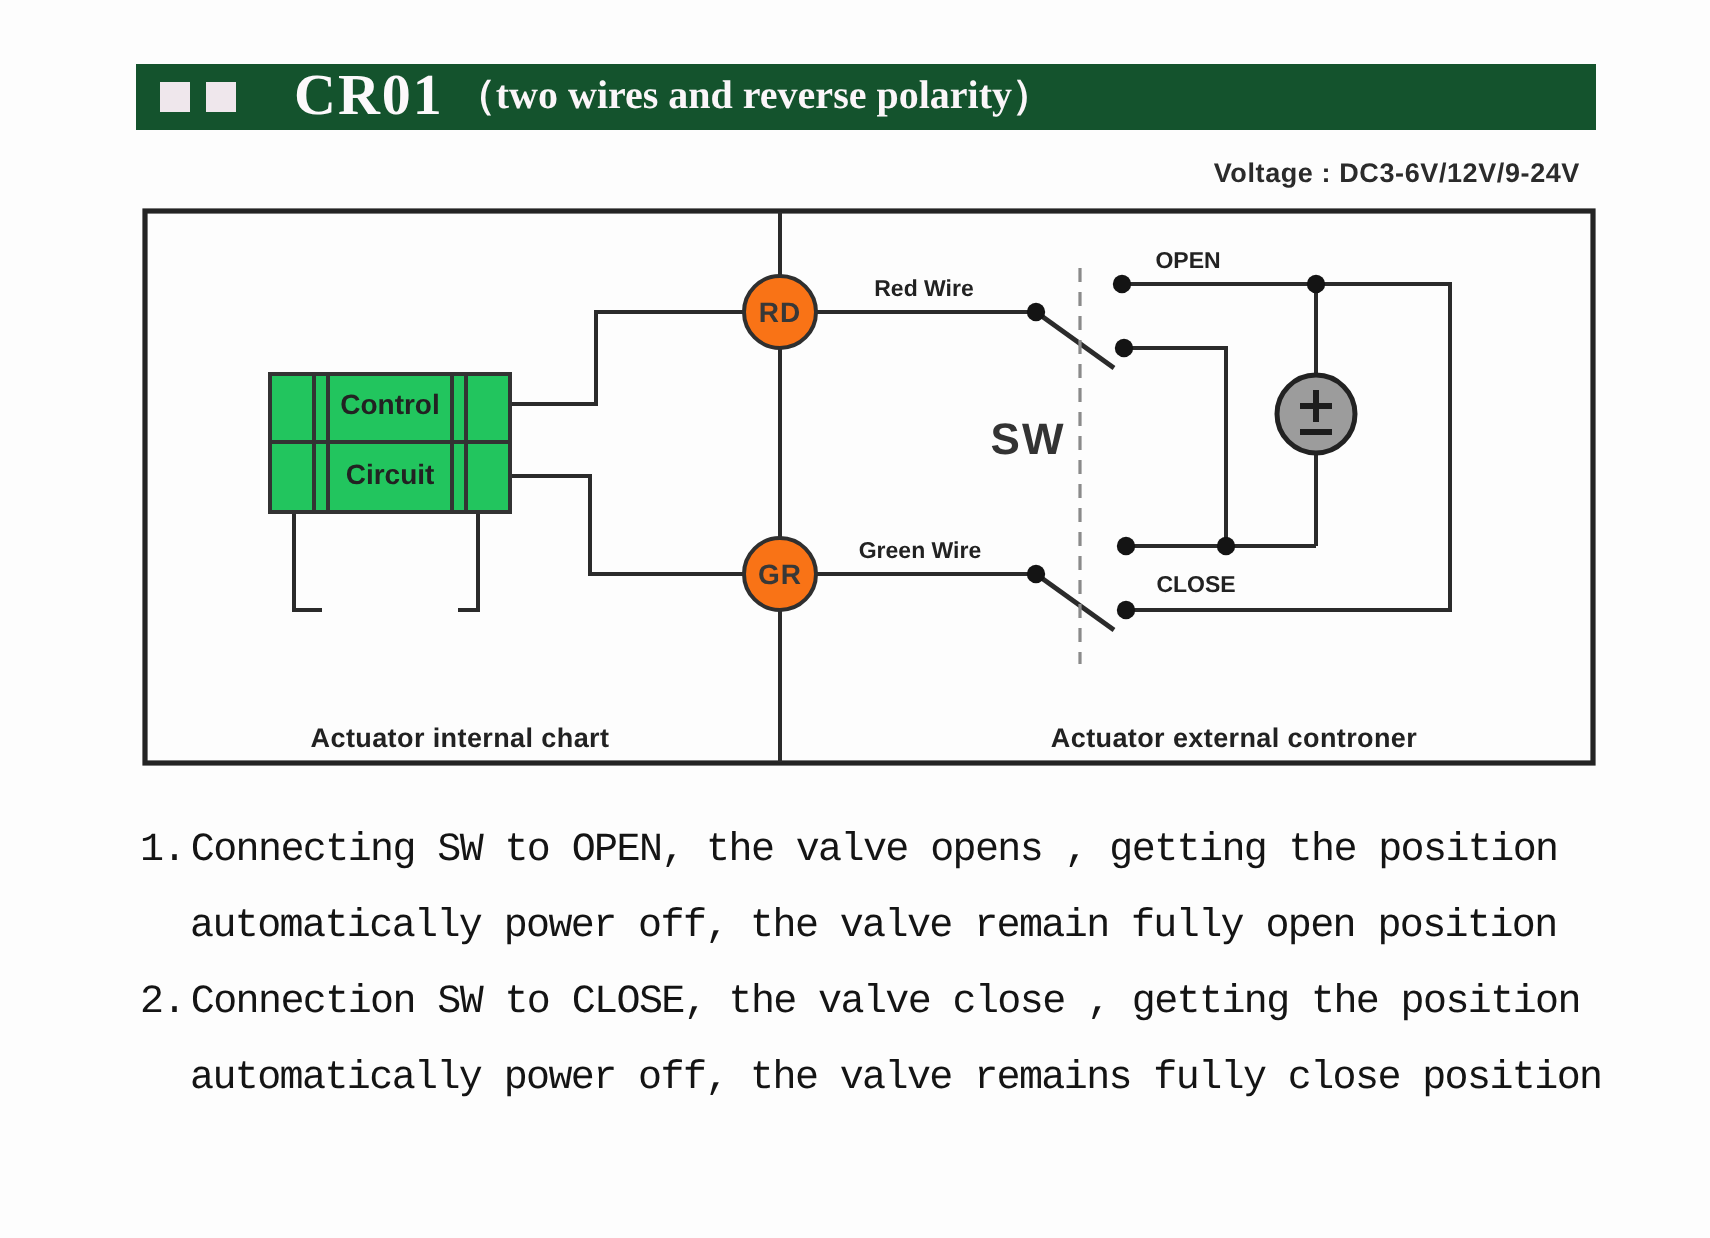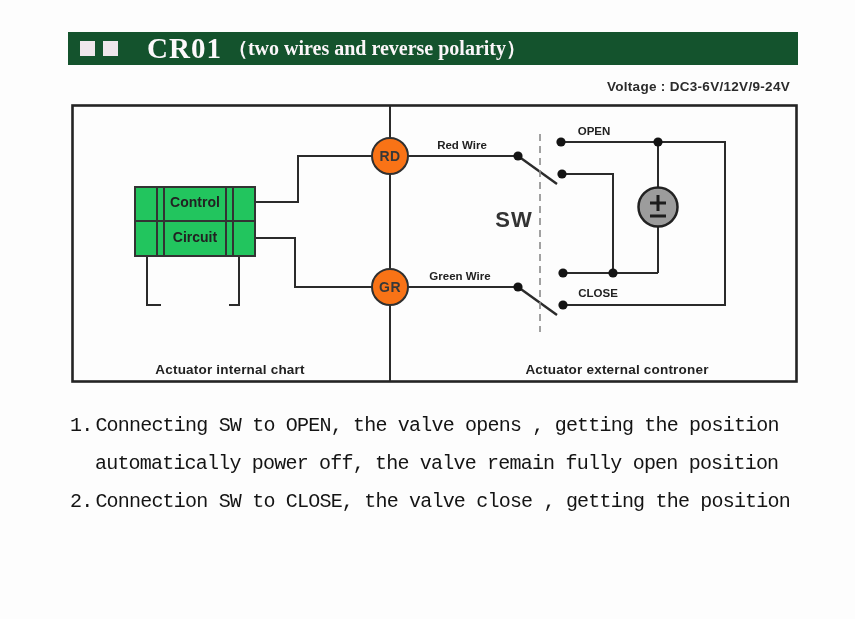--- a/index.html
+++ b/index.html
@@ -148,15 +148,16 @@
   </div>
 
   <div class="notes">
     <div class="note-line">
       <span class="note-num">1.</span><span>Connecting SW to OPEN, the valve opens , getting the position</span>
     </div>
     <div class="note-line note-cont">automatically power off, the valve remain fully open position</div>
     <div class="note-line">
       <span class="note-num">2.</span><span>Connection SW to CLOSE, the valve close , getting the position</span>
     </div>
+    <div class="note-line note-cont">automatically power off, the valve remains fully close position</div>
   </div>
 
 </div>
 
 </body></html>

